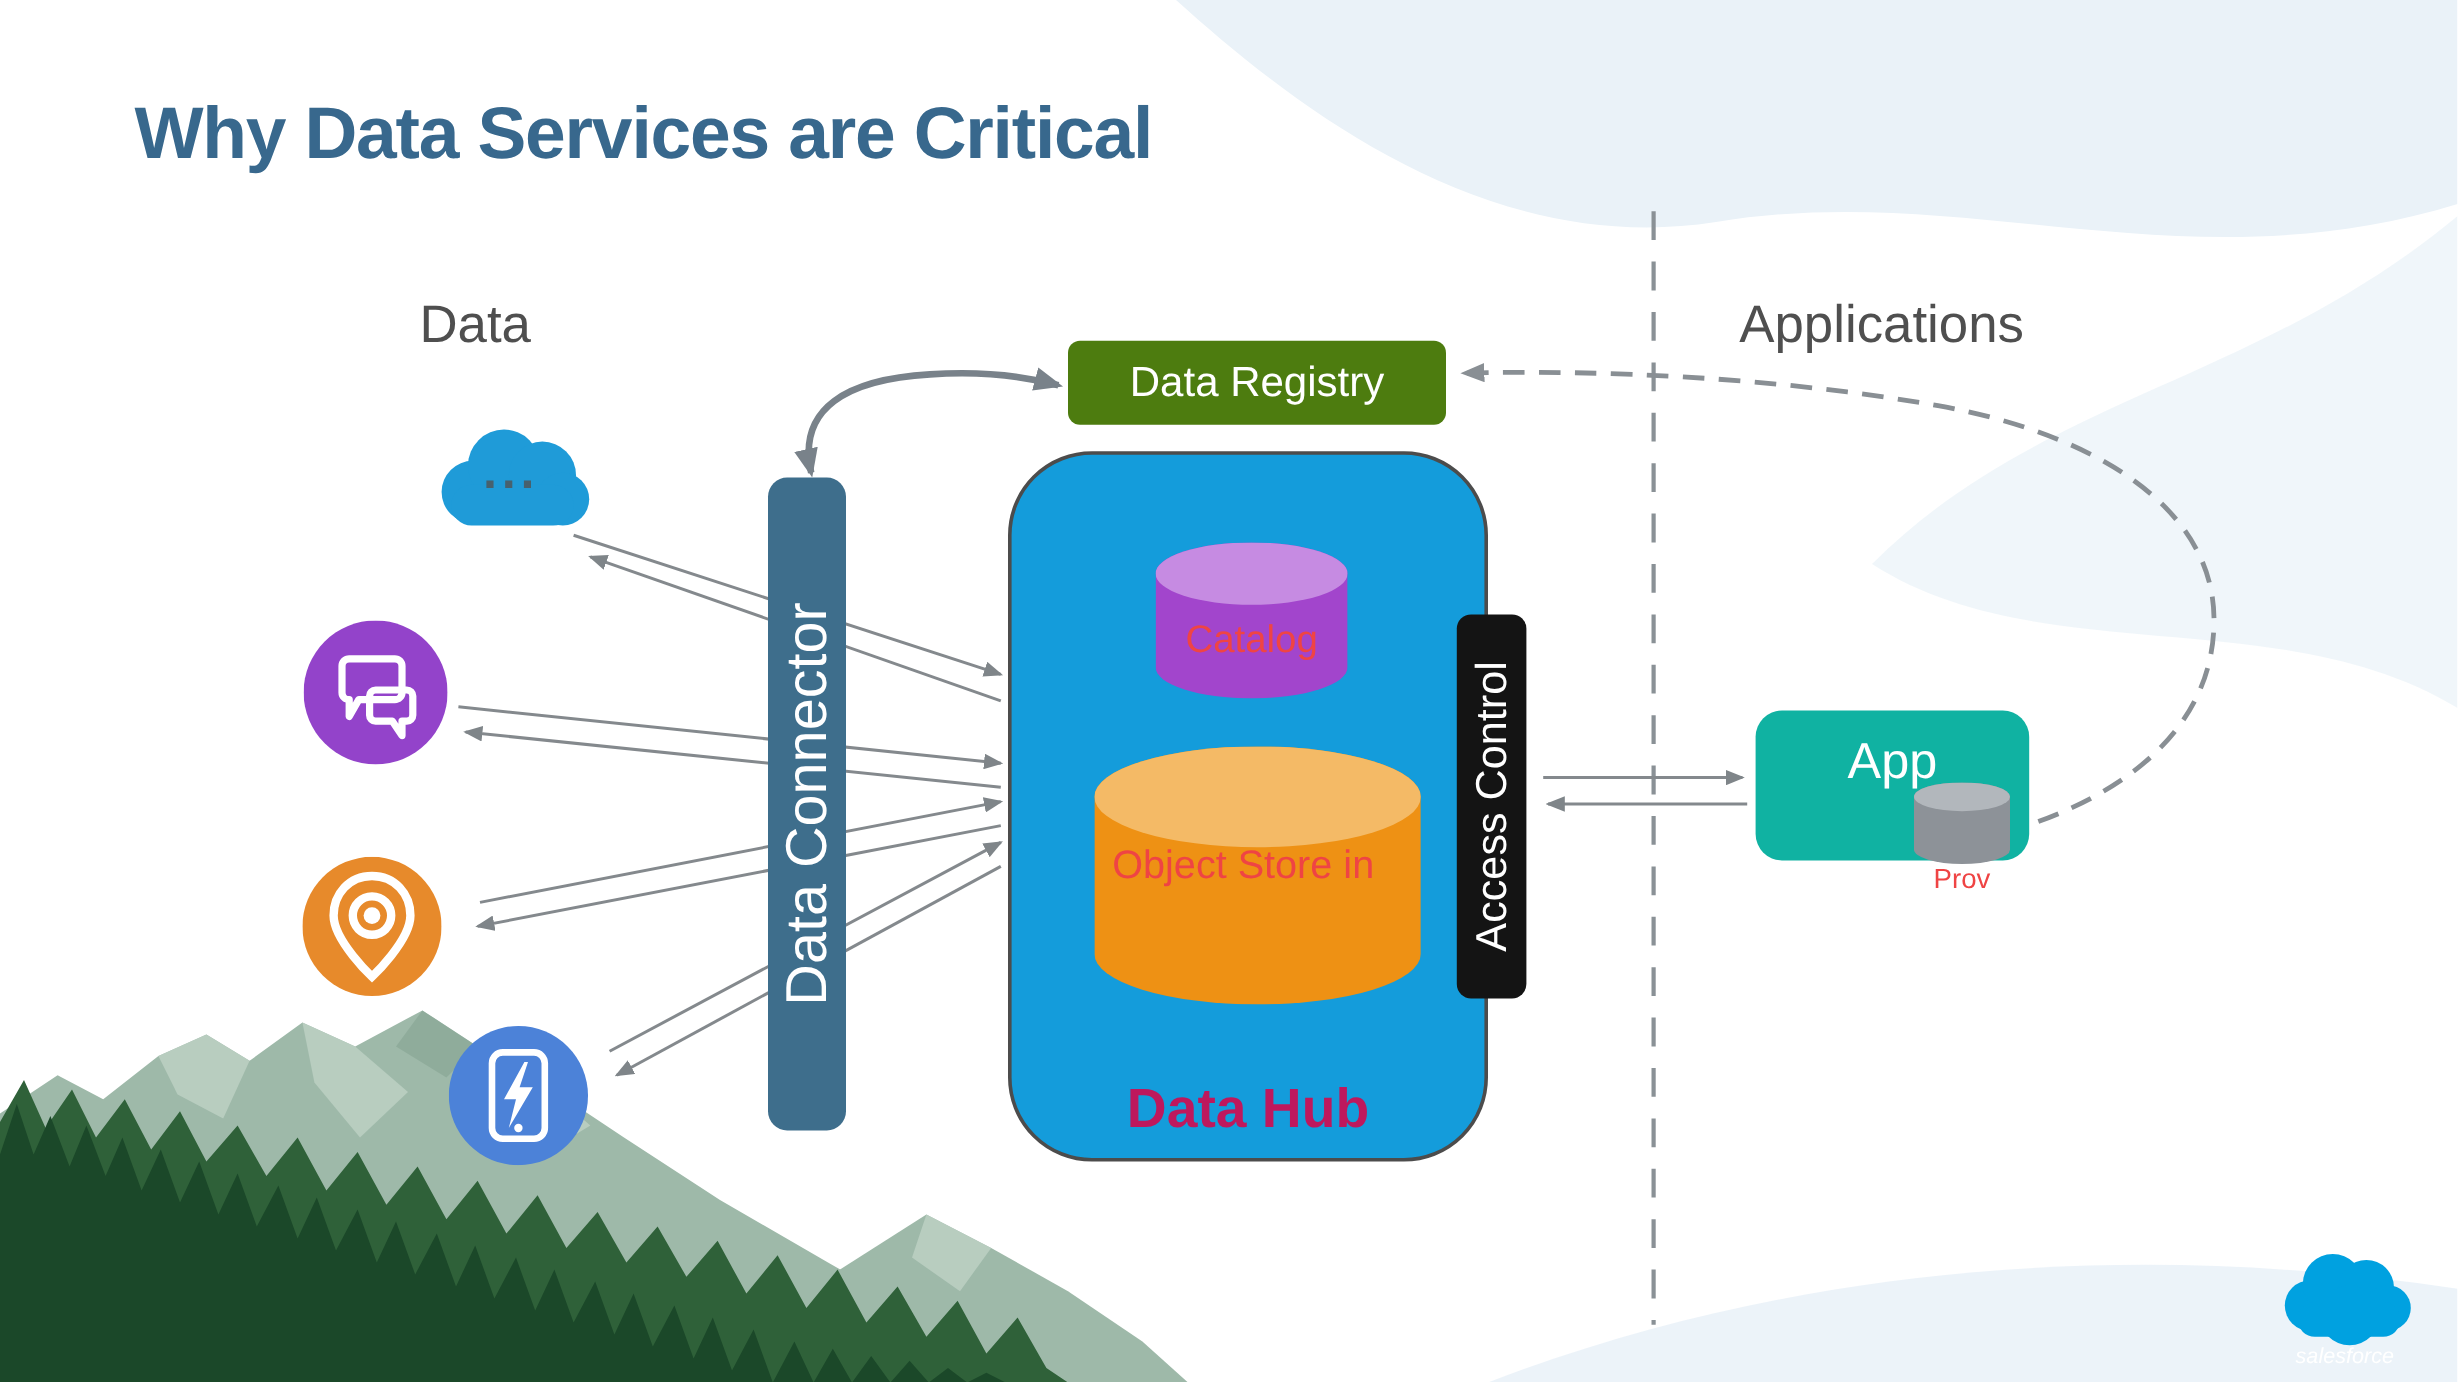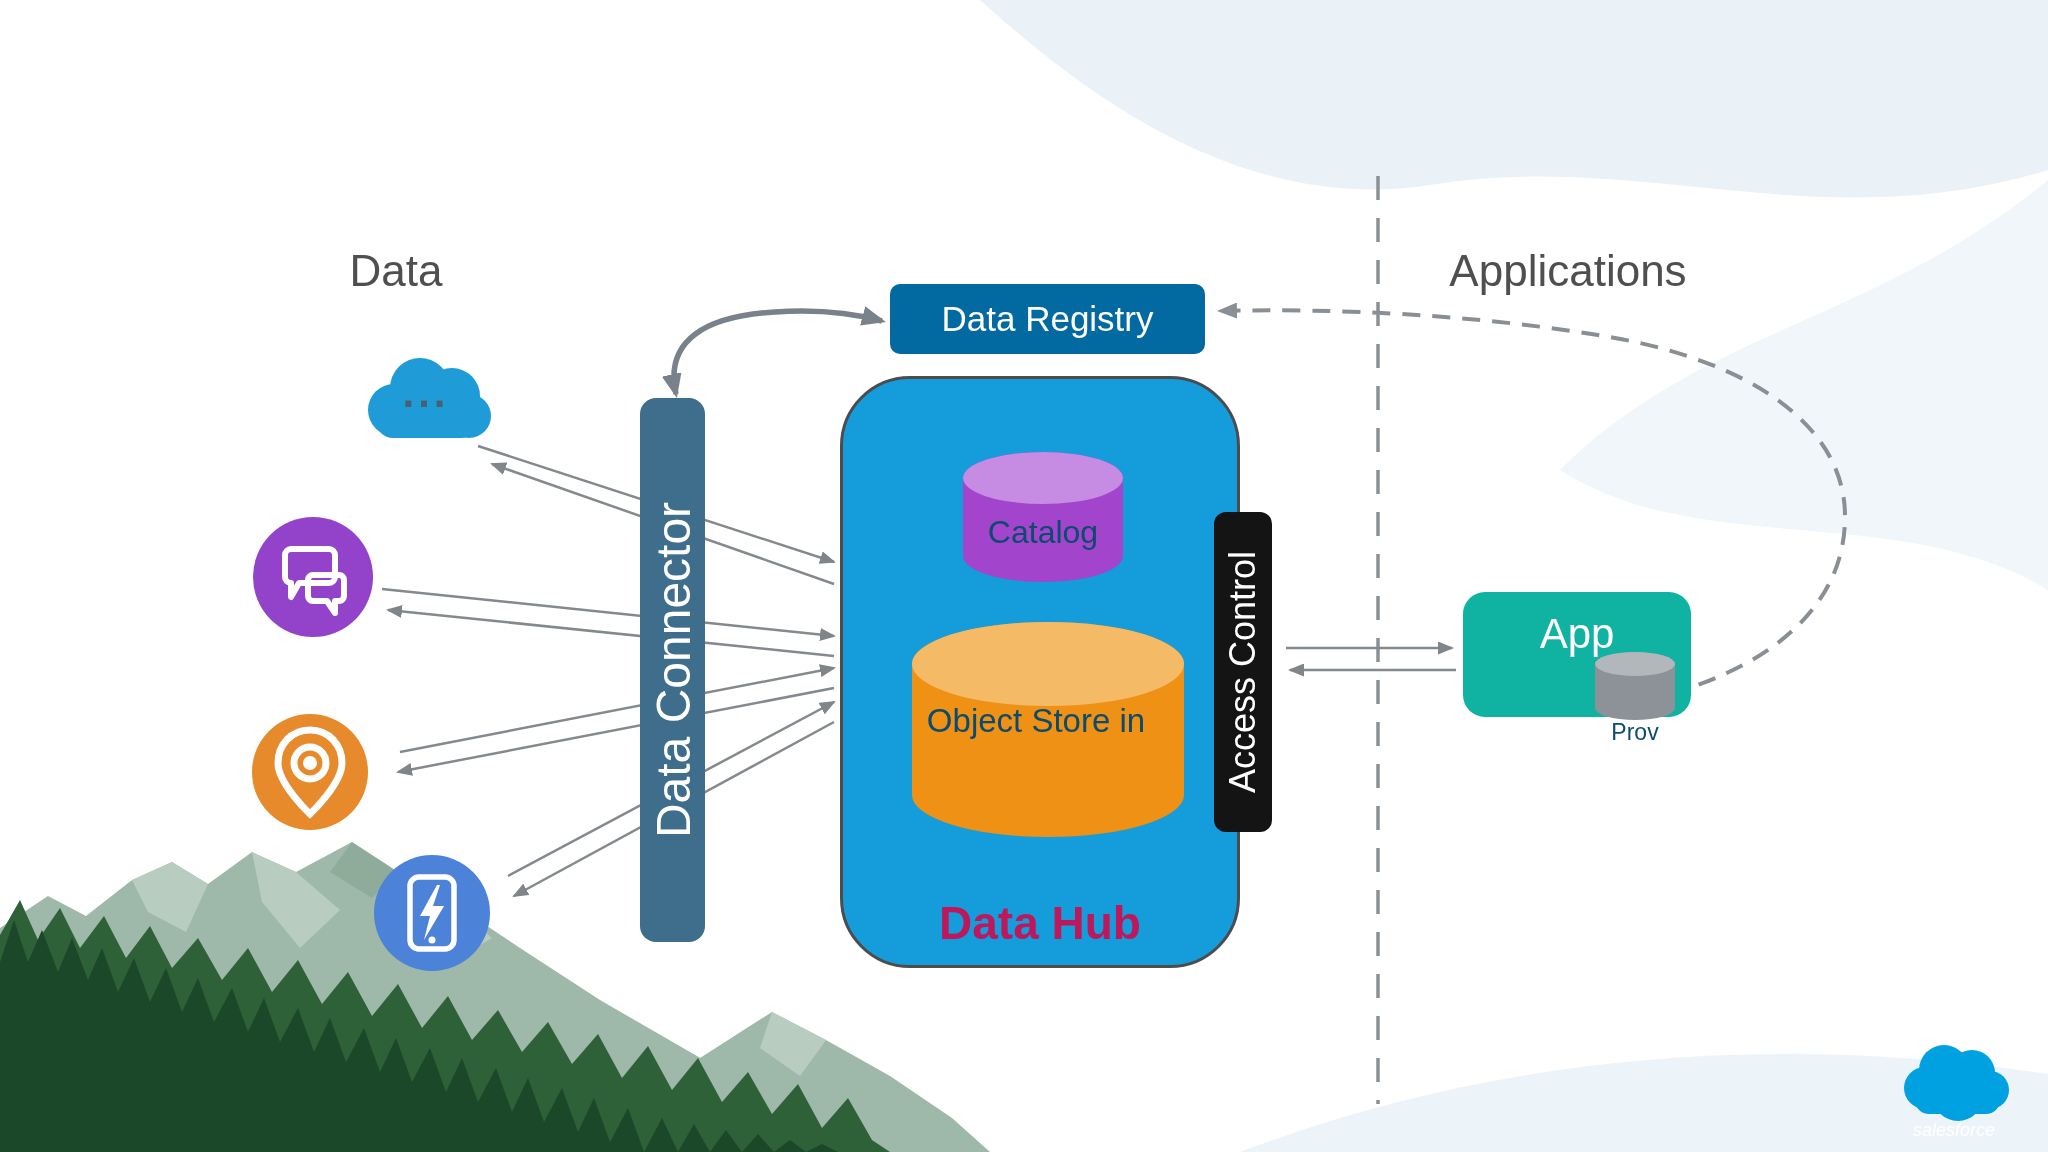--- a/index.html
+++ b/index.html
@@ -11,41 +11,41 @@
   .abs{position:absolute;}
   #title{
     left:112px;top:76px;font-size:61px;font-weight:bold;color:#38688D;letter-spacing:-1px;
   }
   .section-label{font-size:44px;color:#4F4F4F;text-align:center;}
   #label-data{left:318px;top:246px;width:156px;}
   #label-apps{left:1418px;top:246px;width:300px;}
   
   .node{display:flex;align-items:center;justify-content:center;color:#fff;}
   #registry{
-    left:890px;top:284px;width:315px;height:70px;background:#0369a1;border-radius:10px;
+    left:890px;top:284px;width:315px;height:70px;background:#4d7c0f;border-radius:10px;
     font-size:35px;
   }
   #connector{
     left:640px;top:398px;width:65px;height:544px;background:#3E6E8C;border-radius:16px;
   }
   #connector .vtext{
     position:absolute;left:50%;top:50%;transform:translate(-50%,-50%) rotate(-90deg);
     white-space:nowrap;color:#fff;font-size:48px;
   }
   #hub{
     left:840px;top:376px;width:400px;height:592px;background:#149CDB;
     border:3px solid #4C4C4C;border-radius:70px;box-sizing:border-box;
   }
   #hub-label{
     left:840px;top:896px;width:400px;text-align:center;color:#be185d;font-size:46px;font-weight:bold;
   }
   .cyl{position:absolute;}
   .cyl svg{position:absolute;left:0;top:0;}
   .cyl .cyl-label{
-    position:absolute;left:0;width:100%;text-align:center;color:#0c4a6e;line-height:1.25;
+    position:absolute;left:0;width:100%;text-align:center;color:#ef4444;line-height:1.25;
   }
   #catalog{left:963px;top:452px;width:160px;height:130px;}
   #catalog .cyl-label{top:60px;font-size:32px;}
   #objectstore{left:912px;top:622px;width:248px;height:215px;}
   #objectstore .cyl-label{top:78px;font-size:33px;}
   #prov{left:1595px;top:652px;width:80px;height:68px;z-index:6;}
   #prov .cyl-label{top:36px;font-size:23px;margin-top:30px;}
   #access{
     left:1214px;top:512px;width:58px;height:320px;background:#141414;border-radius:12px;z-index:5;
   }
@@ -129,20 +129,21 @@
       <path d="M 508 876 L 834 702" marker-end="url(#ah)"></path>
       <path d="M 834 722 L 514 896" marker-end="url(#ah)"></path>
     </g>
 
     <g stroke="#84898D" stroke-width="2.5" fill="none">
       <path d="M 1286 648 L 1452 648" marker-end="url(#ah)"></path>
       <path d="M 1456 670 L 1290 670" marker-end="url(#ah)"></path>
     </g>
   </svg>
 
+  <div class="abs z2" id="title">Why Data Services are Critical</div>
   <div class="abs z2 section-label" id="label-data">Data</div>
   <div class="abs z2 section-label" id="label-apps">Applications</div>
 
   <div class="icon-wrap z2" style="left:356px;top:348px;width:140px;height:104px;">
     <svg width="140" height="104" viewBox="0 0 140 104">
       <g fill="#1F9BD8">
         <circle cx="38" cy="62" r="26"></circle>
         <circle cx="64" cy="40" r="30"></circle>
         <circle cx="96" cy="48" r="28"></circle>
         <circle cx="113" cy="68" r="22"></circle>

